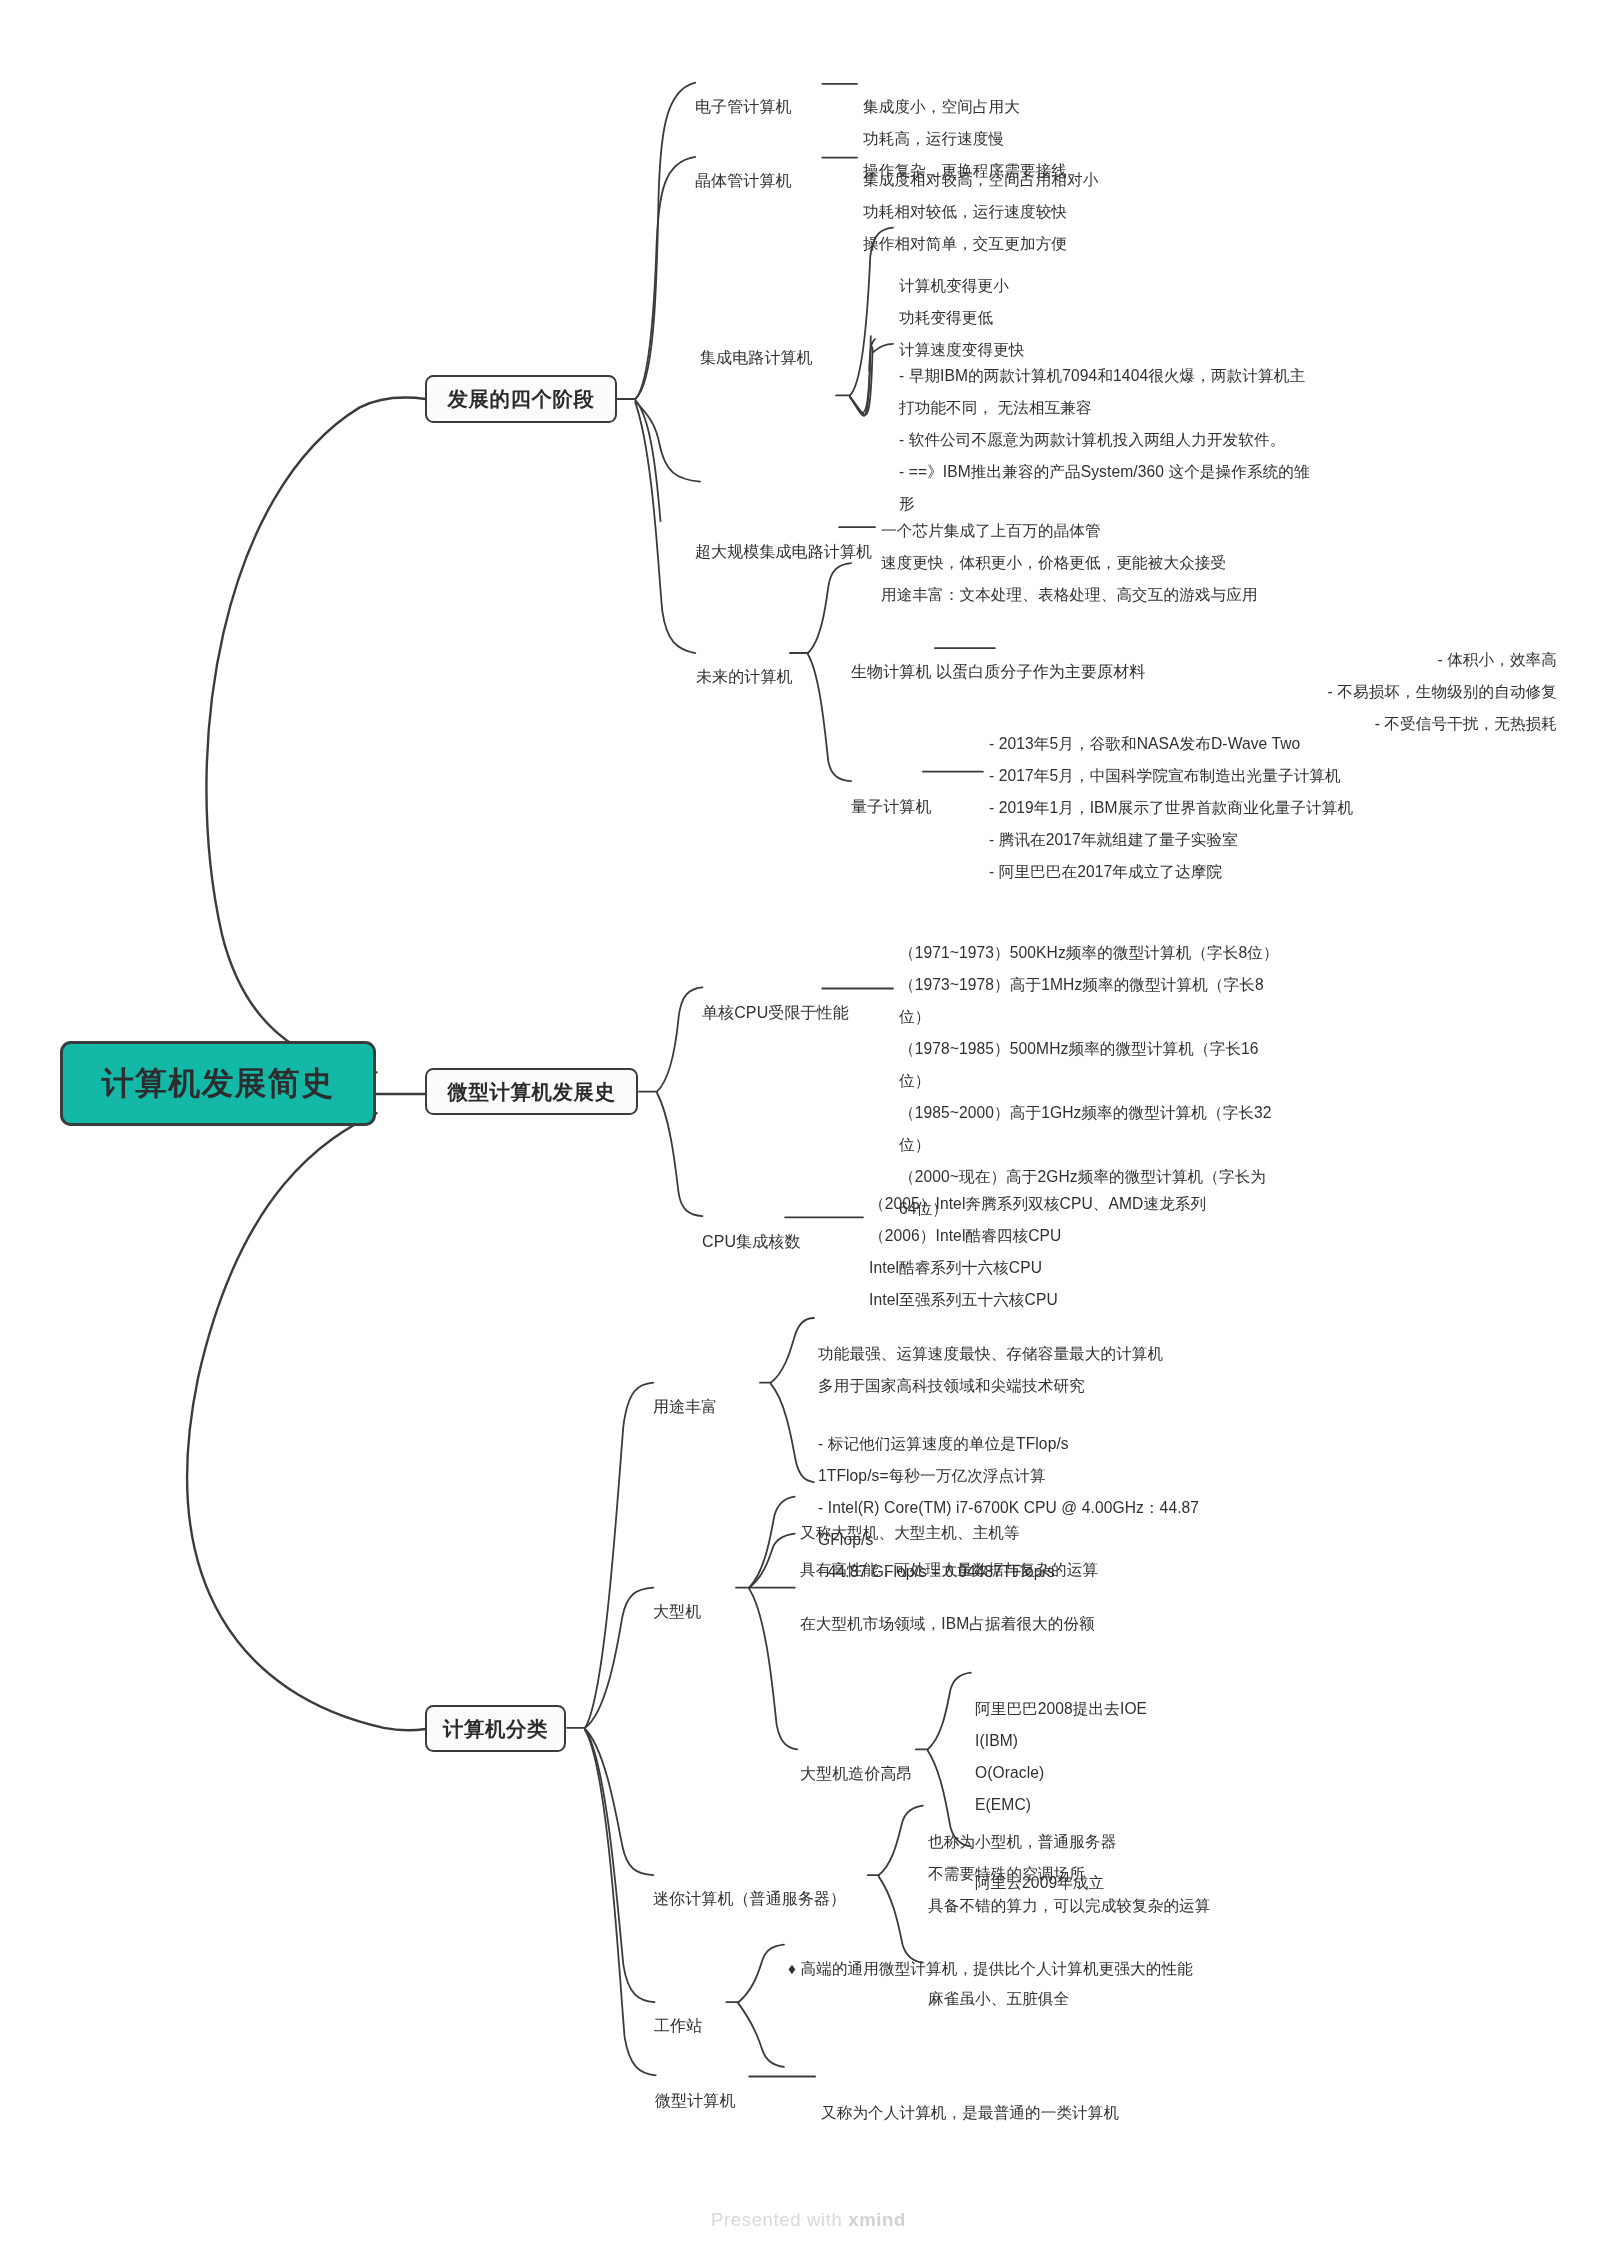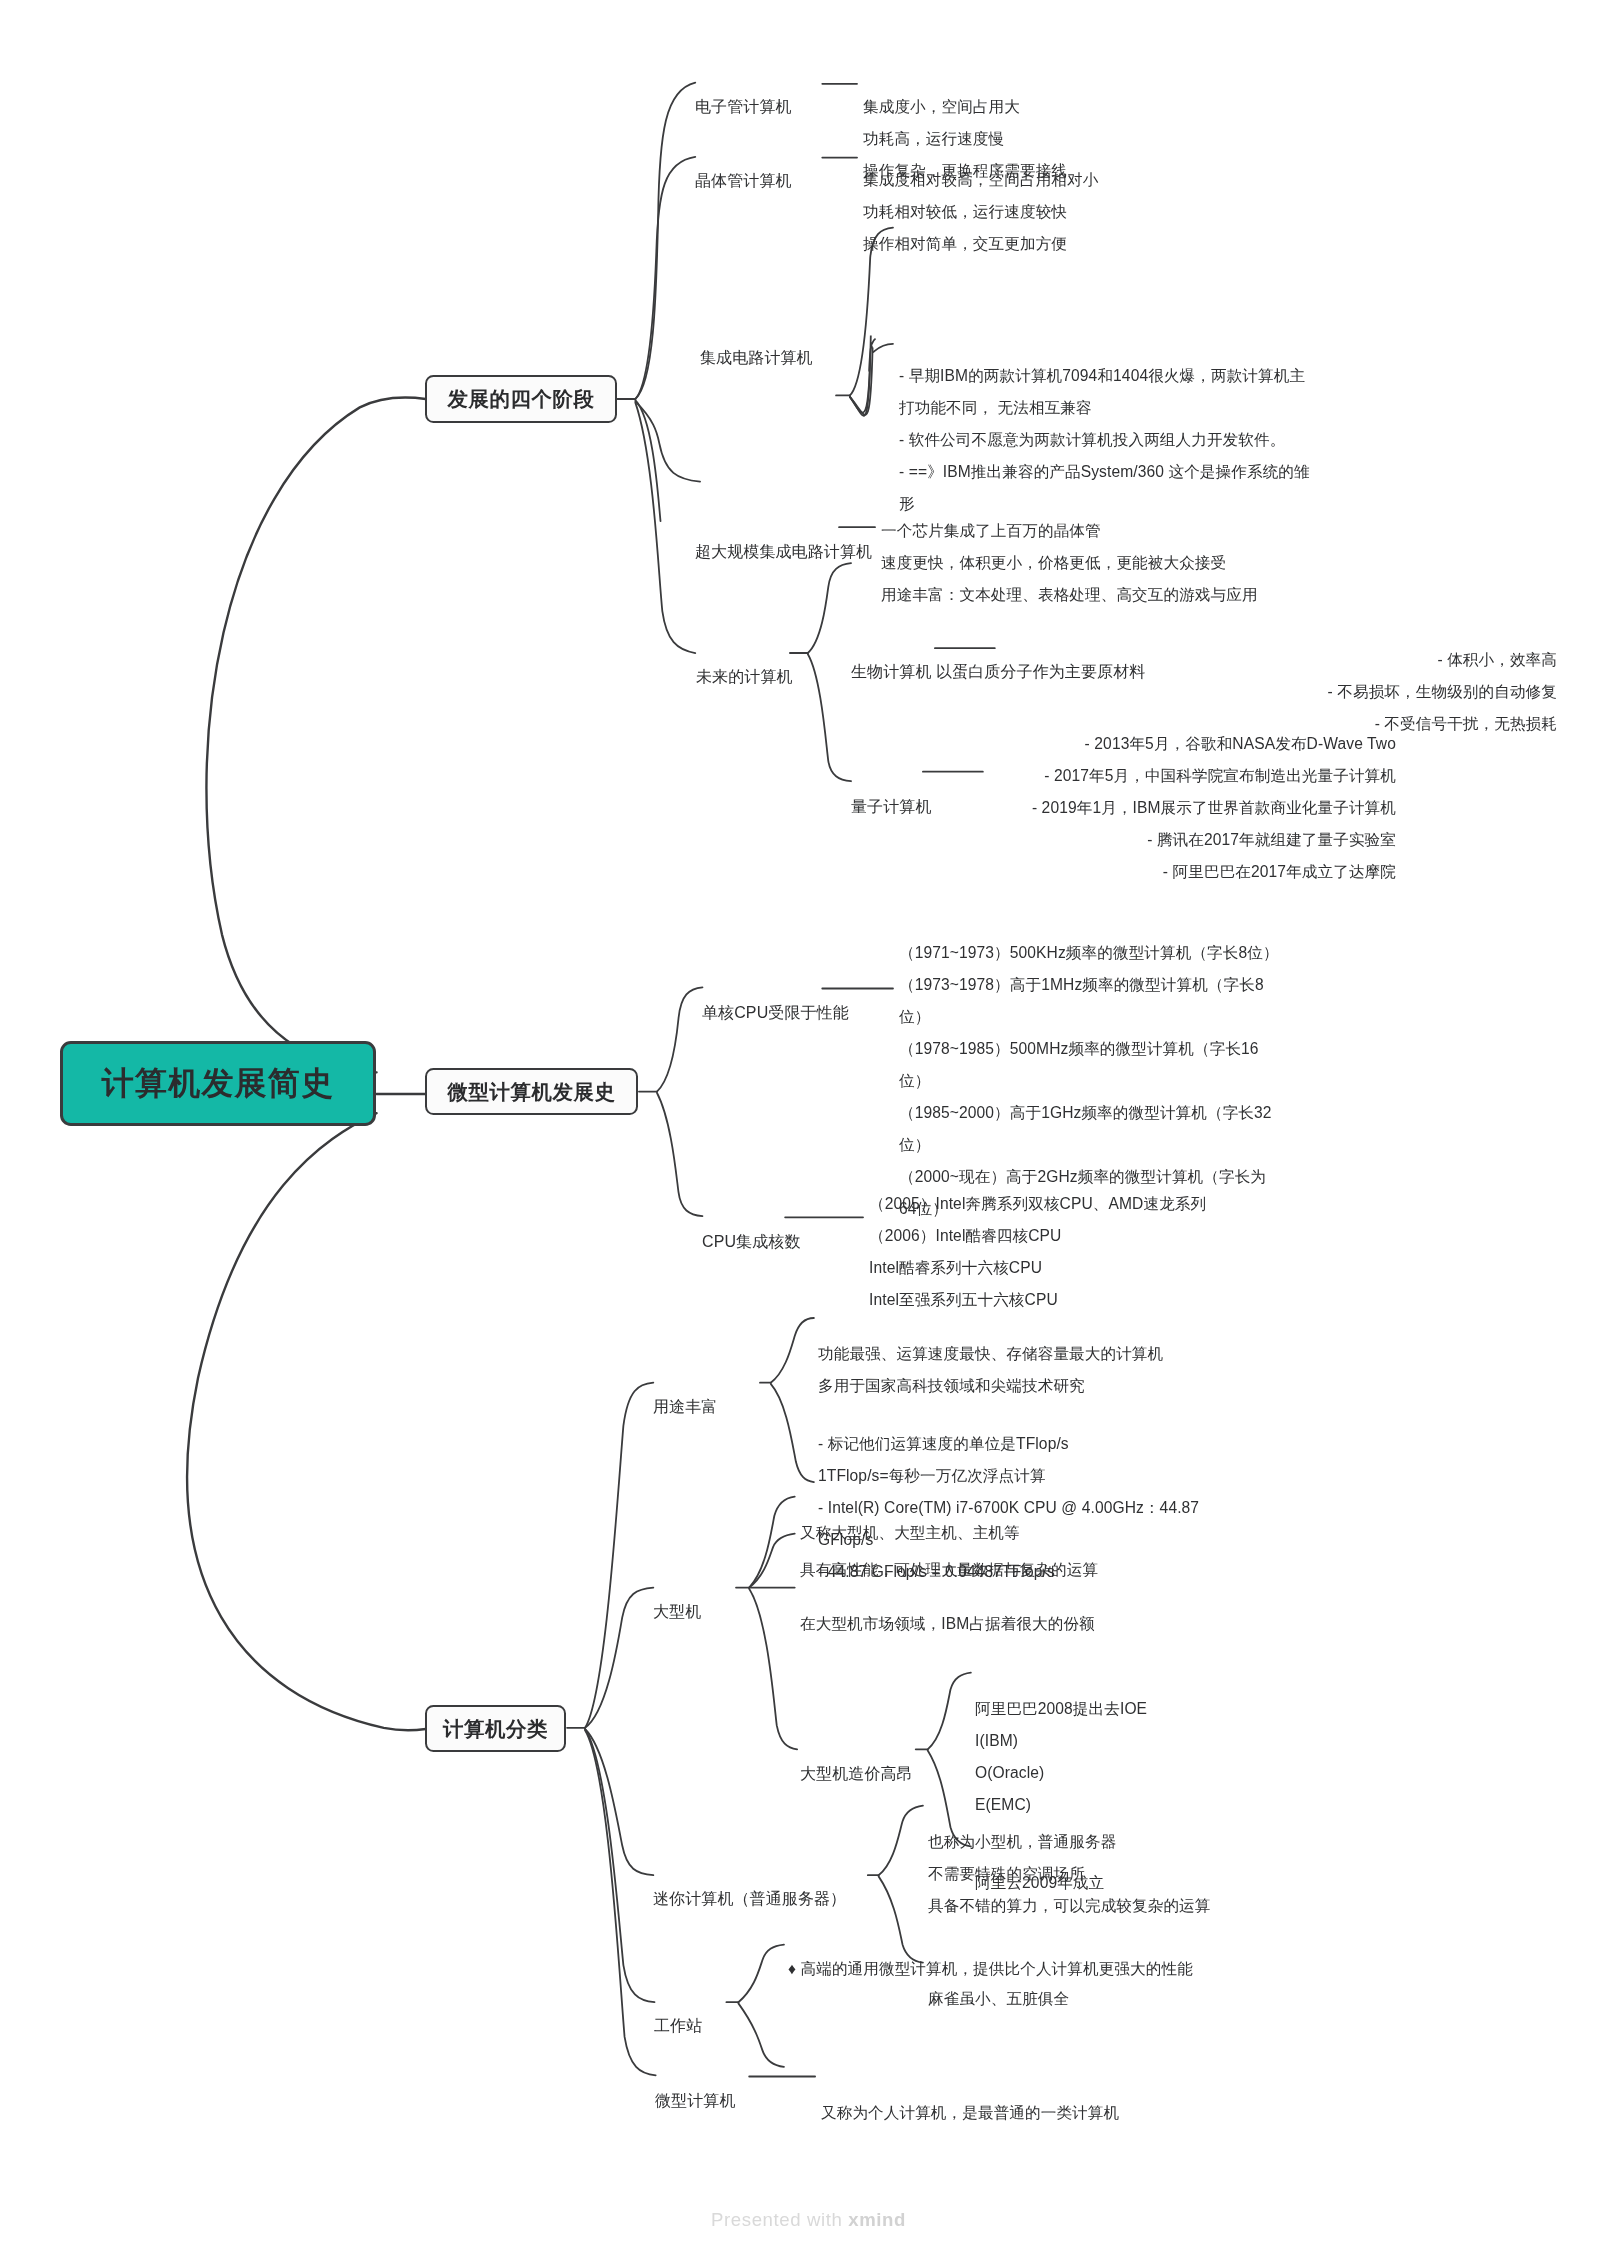--- a/index.html
+++ b/index.html
@@ -214,20 +214,25 @@
   </div>
   <div class="node leaf" style="left:863px; top:132px; width:539px;">
     <span>集成度相对较高，空间占用相对小
 功耗相对较低，运行速度较快
 操作相对简单，交互更加方便</span>
   </div>
 
   <div class="node topic" style="left:700px; top:322px;">
     <span>集成电路计算机</span>
   </div>
+  <div class="node leaf" style="left:899px; top:238px; width:515px;">
+    <span>计算机变得更小
+功耗变得更低
+计算速度变得更快</span>
+  </div>
   <div class="node leaf" style="left:899px; top:328px; width:413px;">
     <span>- 早期IBM的两款计算机7094和1404很火爆，两款计算机主打功能不同， 无法相互兼容
 - 软件公司不愿意为两款计算机投入两组人力开发软件。
 - ==》IBM推出兼容的产品System/360 这个是操作系统的雏形</span>
   </div>
 
   <div class="node topic" style="left:695px; top:516px;">
     <span>超大规模集成电路计算机</span>
   </div>
   <div class="node leaf" style="left:881px; top:483px; width:491px;">
@@ -245,21 +250,21 @@
   </div>
   <div class="node leaf" style="left:1126px; top:612px; width:431px; text-align:right;">
     <span>- 体积小，效率高
 - 不易损坏，生物级别的自动修复
 - 不受信号干扰，无热损耗</span>
   </div>
 
   <div class="node topic" style="left:851px; top:771px;">
     <span>量子计算机</span>
   </div>
-  <div class="node leaf" style="left:989px; top:696px; width:407px;text-align:right;">
+  <div class="node leaf" style="left:989px; top:696px; width:407px;">
     <span>- 2013年5月，谷歌和NASA发布D-Wave Two
 - 2017年5月，中国科学院宣布制造出光量子计算机
 - 2019年1月，IBM展示了世界首款商业化量子计算机
 - 腾讯在2017年就组建了量子实验室
 - 阿里巴巴在2017年成立了达摩院</span>
   </div>
 
   <div class="node branch-node" id="branch-1">
     <span>微型计算机发展史</span>
   </div>

